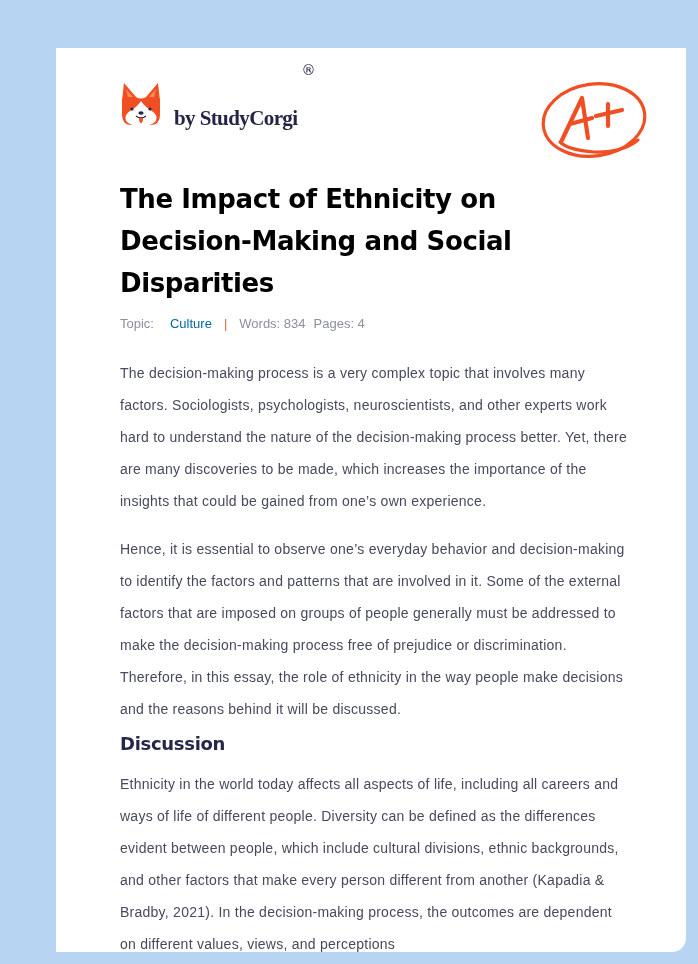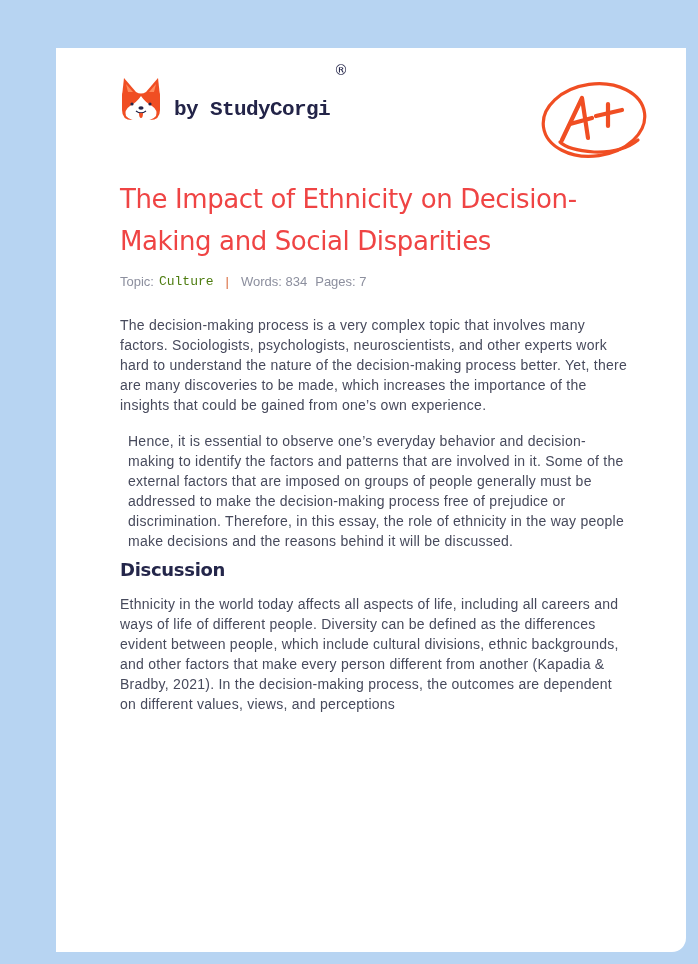--- a/index.html
+++ b/index.html
@@ -39,22 +39,22 @@
       align-items: center;
       text-decoration: none;
     }
     .logo-icon {
       width: 42px;
       height: 46px;
       display: block;
     }
     .logo-text {
       margin-left: 12px;
-      margin-top: 20px;
-      font-family: Liberation Mono, monospace;
+      margin-top: 30px;
+      font-family: Liberation Serif, serif;
       font-weight: bold;
       font-size: 21px;
       color: #232448;
       letter-spacing: -0.6px;
     }
     .logo-reg {
       font-family: "DejaVu Sans", sans-serif;
       font-size: 14px;
       color: #232448;
       margin-left: 4px;
@@ -70,39 +70,38 @@
     }
     .content {
       position: absolute;
       left: 64px;
       top: 130px;
       width: 510px;
     }
     h1.title {
       margin: 0;
       font-family: "DejaVu Sans", sans-serif;
-      font-weight: normal;
+      font-weight: bold;
       font-size: 26px;
       line-height: 42px;
-      color: #ef4444;
+      color: #000000;
       letter-spacing: -0.4px;
     }
     .meta {
       margin-top: 12px;
       font-family: "Liberation Sans", sans-serif;
       font-size: 13px;
       color: #8c8f9e;
       display: flex;
       align-items: flex-end;
       white-space: nowrap;
     }
     .meta .topic-value {
-      color: #4d7c0f;
-      margin-left: 5px;
-      font-family: Liberation Mono, monospace;
+      color: #0369a1;
+      margin-left: 16px;
     }
     .meta .divider {
       color: #d96a3c;
       margin: 0 12px;
     }
     .meta .pages {
       margin-left: 8px;
     }
     h2.section-heading {
       margin: 0;
@@ -115,27 +114,26 @@
     .sec-intro {
       margin-top: 26px;
     }
     .sec-disc {
       margin-top: 8px;
     }
     p.para {
       margin: 14px 0 0 0;
       font-family: "Liberation Sans", sans-serif;
       font-size: 14px;
-      line-height: 20px;
+      line-height: 32px;
       color: #474a5c;
       letter-spacing: 0.25px;
     }
     p.para + p.para {
       margin-top: 16px;
-      margin-left: 8px;
     }
   </style>
 </head>
 <body>
 
 <div class="card">
 
   <div class="header">
     <a class="logo">
       <svg class="logo-icon" viewBox="0 0 42 46">
@@ -175,21 +173,21 @@
   </div>
 
   <div class="content">
     <h1 class="title">The Impact of Ethnicity on Decision-Making and Social Disparities</h1>
 
     <div class="meta">
       <span>Topic:</span>
       <a class="topic-value">Culture</a>
       <span class="divider">|</span>
       <span>Words: 834</span>
-      <span class="pages">Pages: 7</span>
+      <span class="pages">Pages: 4</span>
     </div>
 
     <section class="sec-intro">
       <p class="para">The decision-making process is a very complex topic that involves many factors. Sociologists, psychologists, neuroscientists, and other experts work hard to understand the nature of the decision-making process better. Yet, there are many discoveries to be made, which increases the importance of the insights that could be gained from one’s own experience.</p>
       <p class="para">Hence, it is essential to observe one’s everyday behavior and decision-making to identify the factors and patterns that are involved in it. Some of the external factors that are imposed on groups of people generally must be addressed to make the decision-making process free of prejudice or discrimination. Therefore, in this essay, the role of ethnicity in the way people make decisions and the reasons behind it will be discussed.</p>
     </section>
 
     <section class="sec-disc">
       <h2 class="section-heading">Discussion</h2>
       <p class="para">Ethnicity in the world today affects all aspects of life, including all careers and ways of life of different people. Diversity can be defined as the differences evident between people, which include cultural divisions, ethnic backgrounds, and other factors that make every person different from another (Kapadia &amp; Bradby, 2021). In the decision-making process, the outcomes are dependent on different values, views, and perceptions</p>

